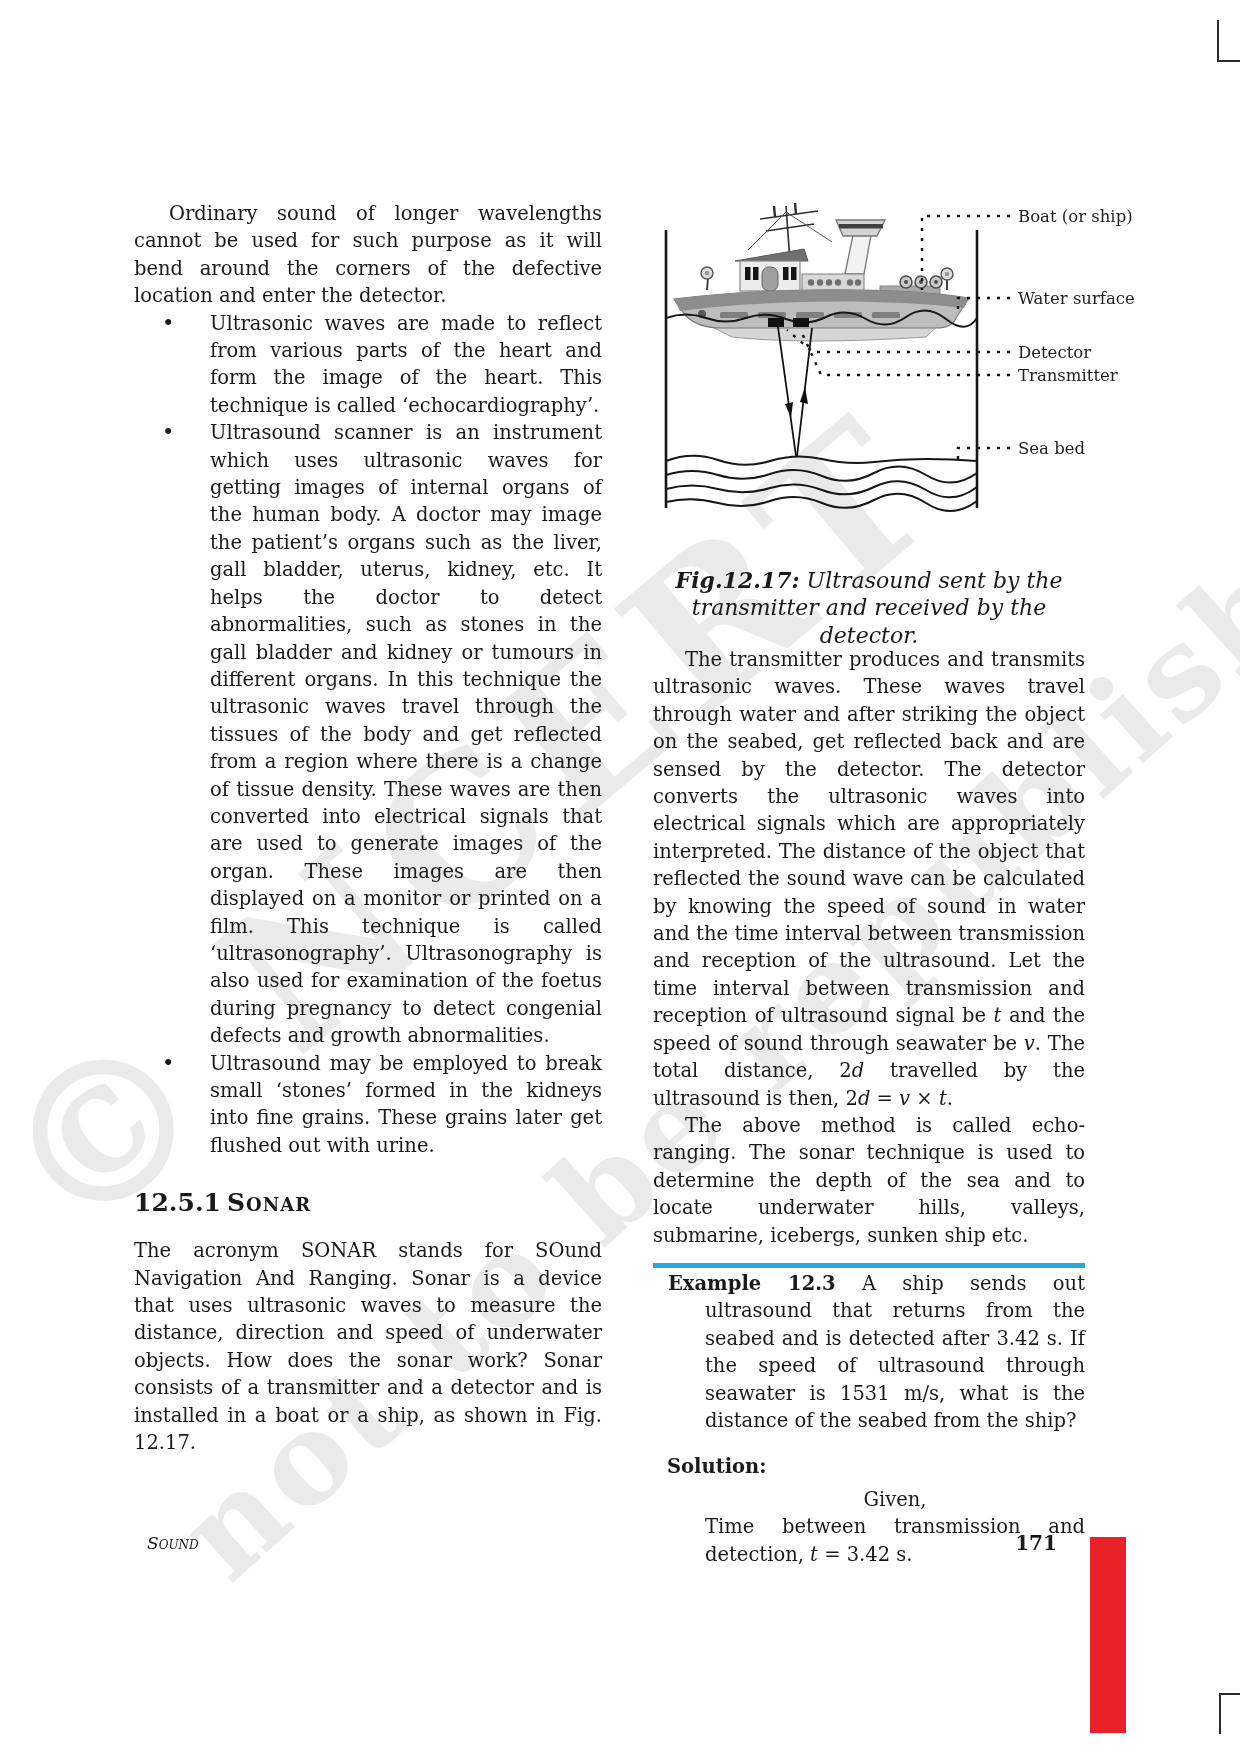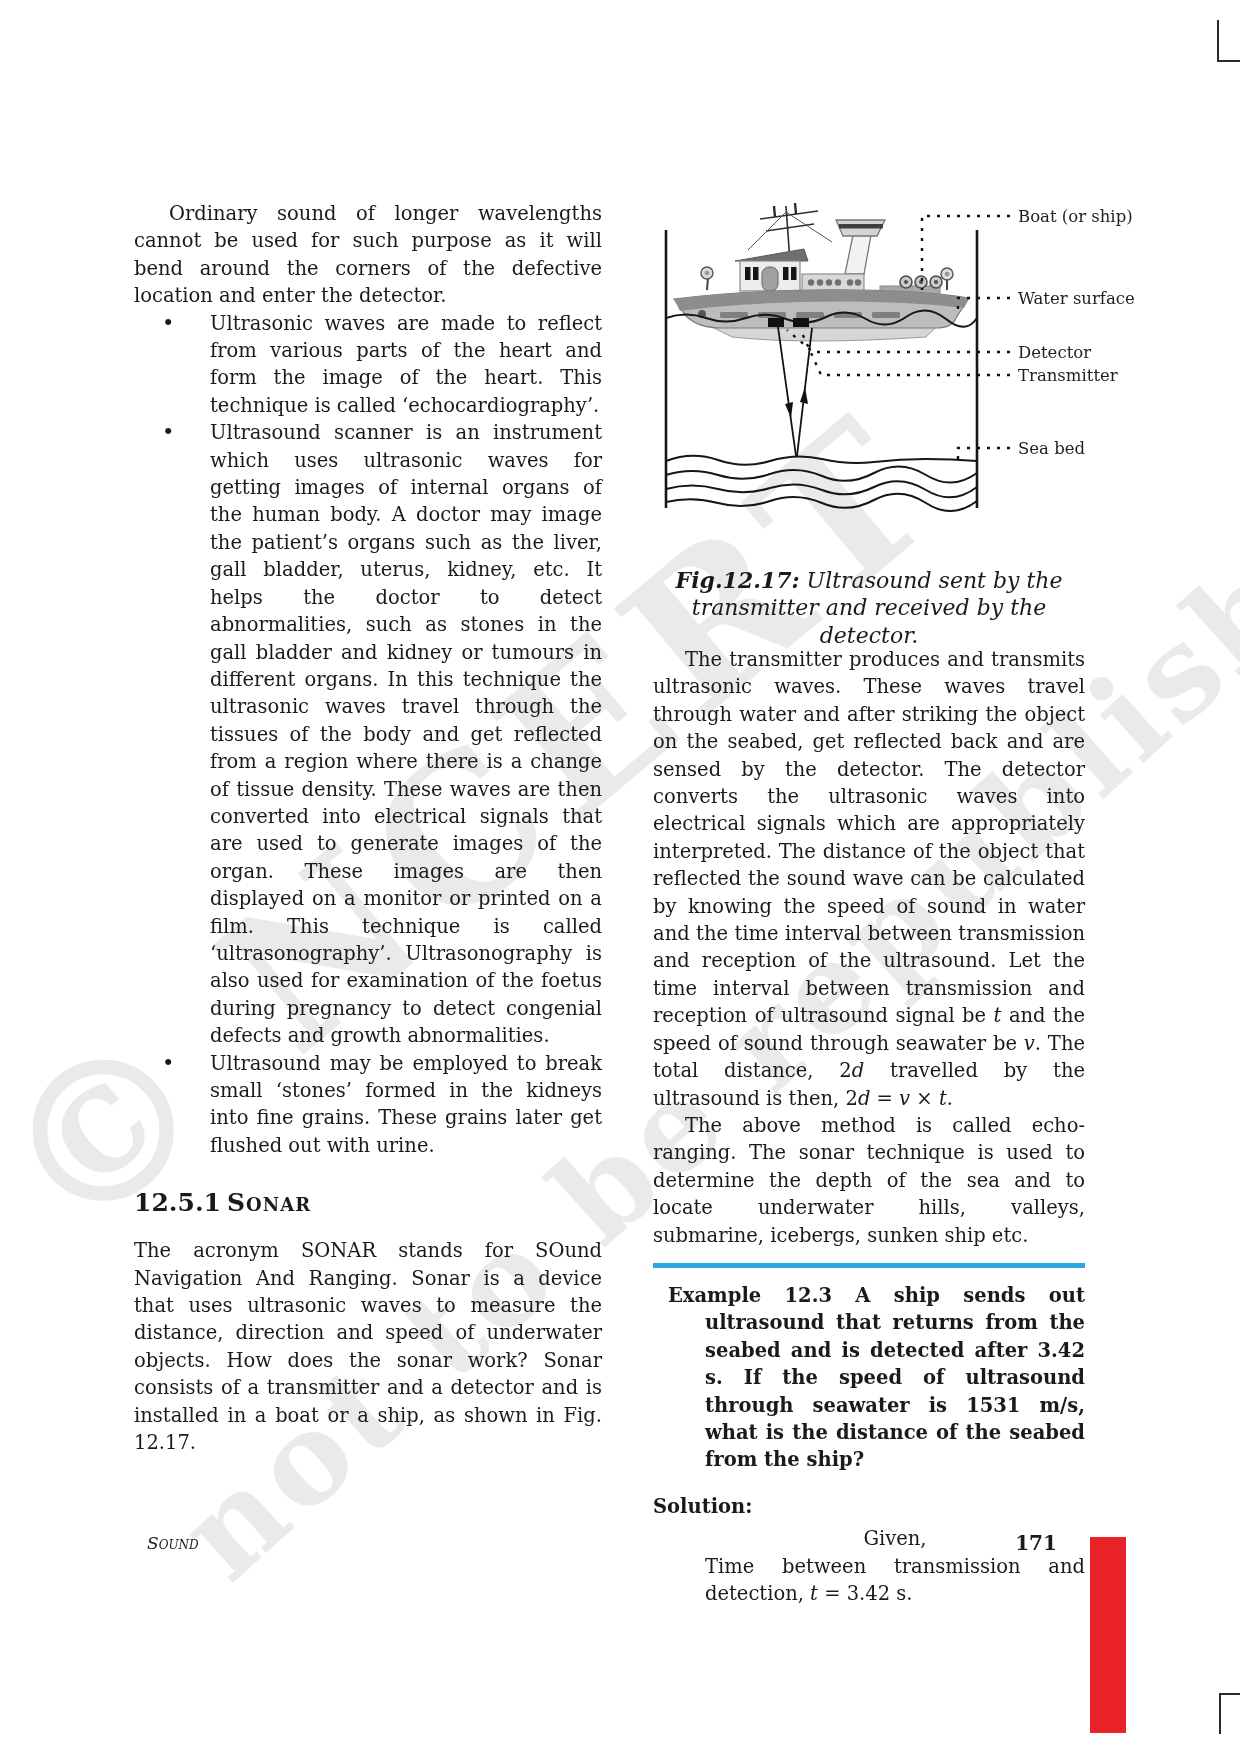--- a/index.html
+++ b/index.html
@@ -20,22 +20,22 @@
   ul.bullets li{position:relative;padding-left:76px;}
   ul.bullets li::before{content:"\2022";position:absolute;left:28px;top:0;font-size:21px;}
   #section-heading{margin-top:29px;margin-bottom:19px;font-weight:bold;font-size:25px;line-height:30px;text-align:left;}
   #section-heading .sc{font-variant:small-caps;margin-left:6px;letter-spacing:1px;}
   #fig-caption{position:absolute;left:653px;top:567px;width:432px;z-index:2;
      font-size:22px;line-height:27.4px;text-align:center;font-style:italic;}
   #fig-caption b{font-style:italic;}
   #rc-flow{position:absolute;left:653px;top:646px;width:432px;z-index:2;}
   .rc-para{text-indent:32px;}
   #blue-divider{height:5px;margin-top:14px;margin-bottom:0;border:none;}
-  #example-block{margin-top:14px;margin-left:15px;padding-left:37px;text-indent:-37px;text-align:justify;font-weight:bold;}
-  #solution-label{margin-top:19px;font-weight:bold;text-align:left;}
+  #example-block{margin-top:2px;margin-left:15px;padding-left:37px;text-indent:-37px;text-align:justify;}
+  #solution-label{margin-top:19px;margin-left:14px;font-weight:bold;text-align:left;}
   #solution-given{margin-top:5px;margin-left:52px;text-align:center;}
   #solution-line{margin-left:52px;text-align:justify;}
   .it{font-style:italic;}
   #footer-chapter{position:absolute;left:147px;top:1533px;z-index:2;
      font-style:italic;font-variant:small-caps;font-size:17px;}
   #footer-pagenum{position:absolute;left:990px;top:1531px;width:92px;z-index:2;
      text-align:center;font-weight:bold;font-size:20px;}
   #red-bar{position:absolute;left:1090px;top:1537px;width:36px;height:196px;z-index:2;}
   .corner{position:absolute;z-index:3;}
   #corner-top-right{left:1217px;top:20px;width:23px;height:40px;

